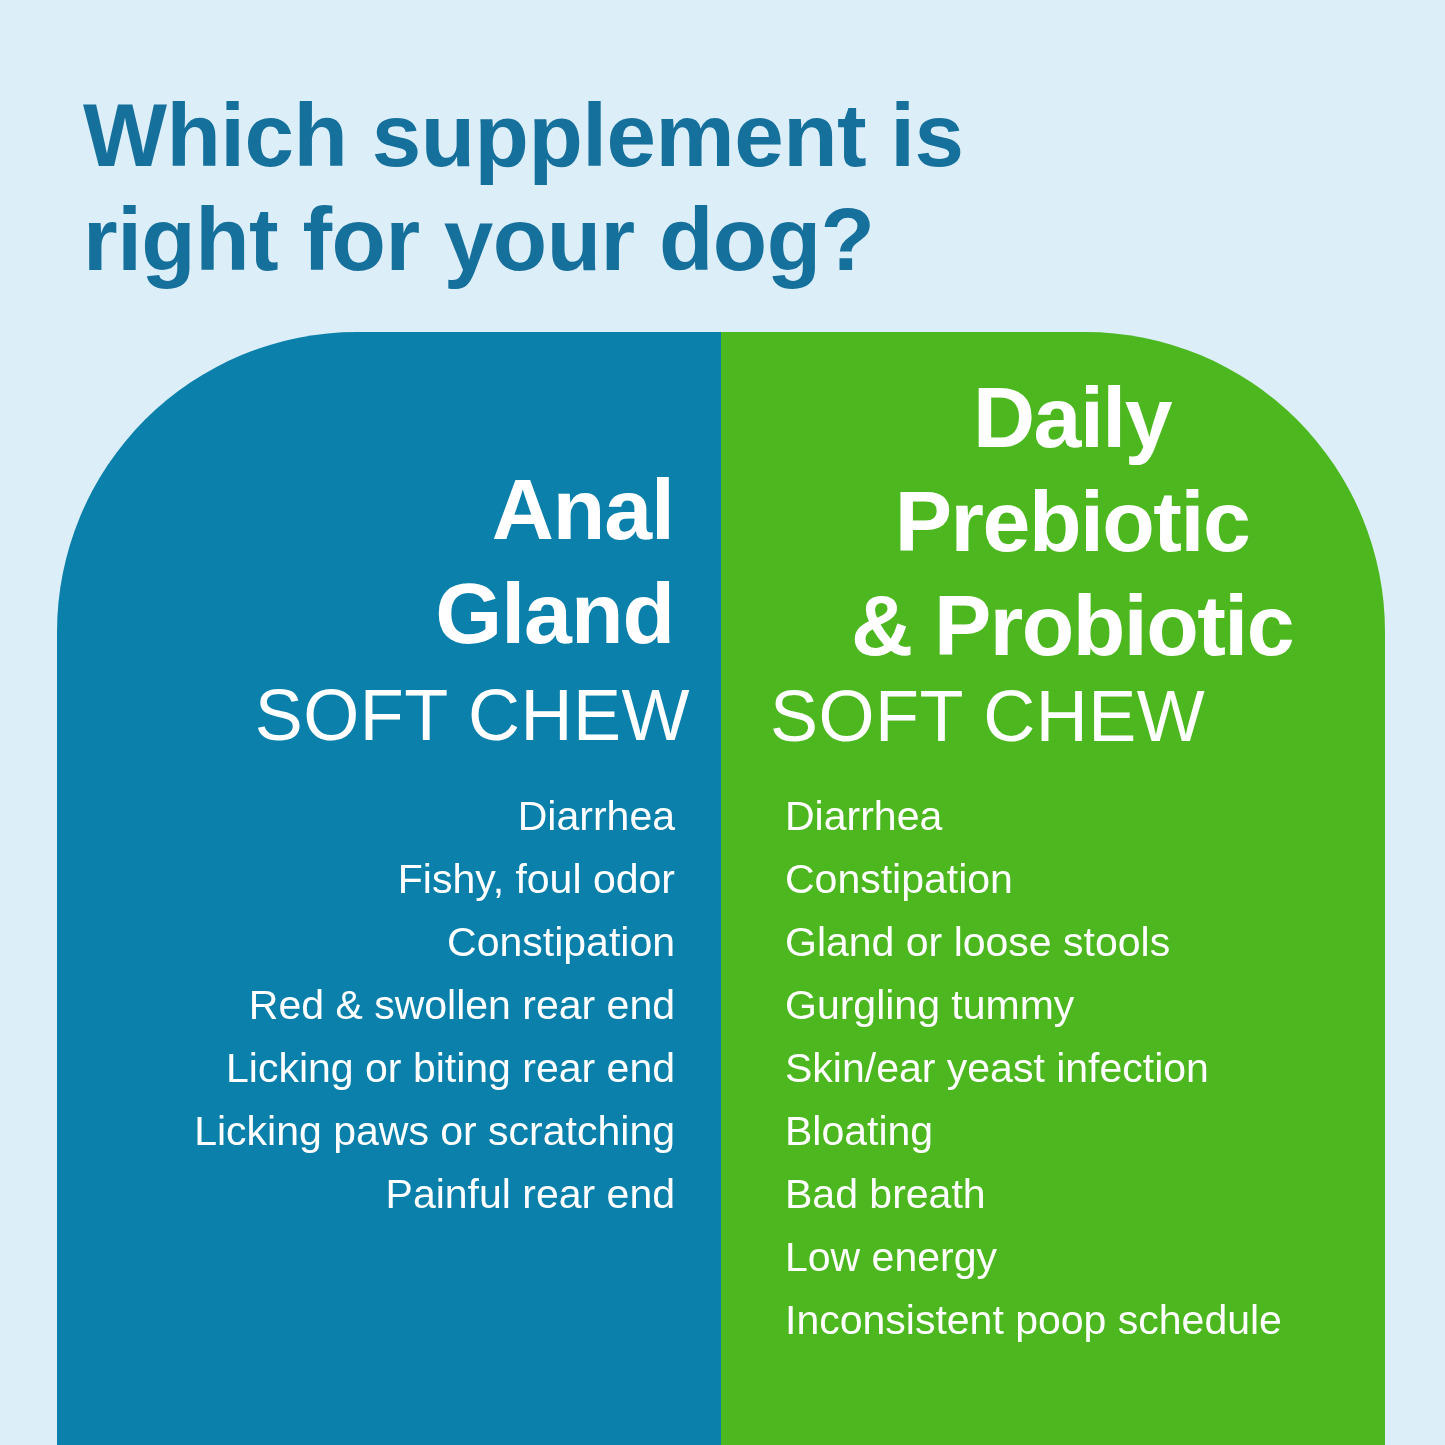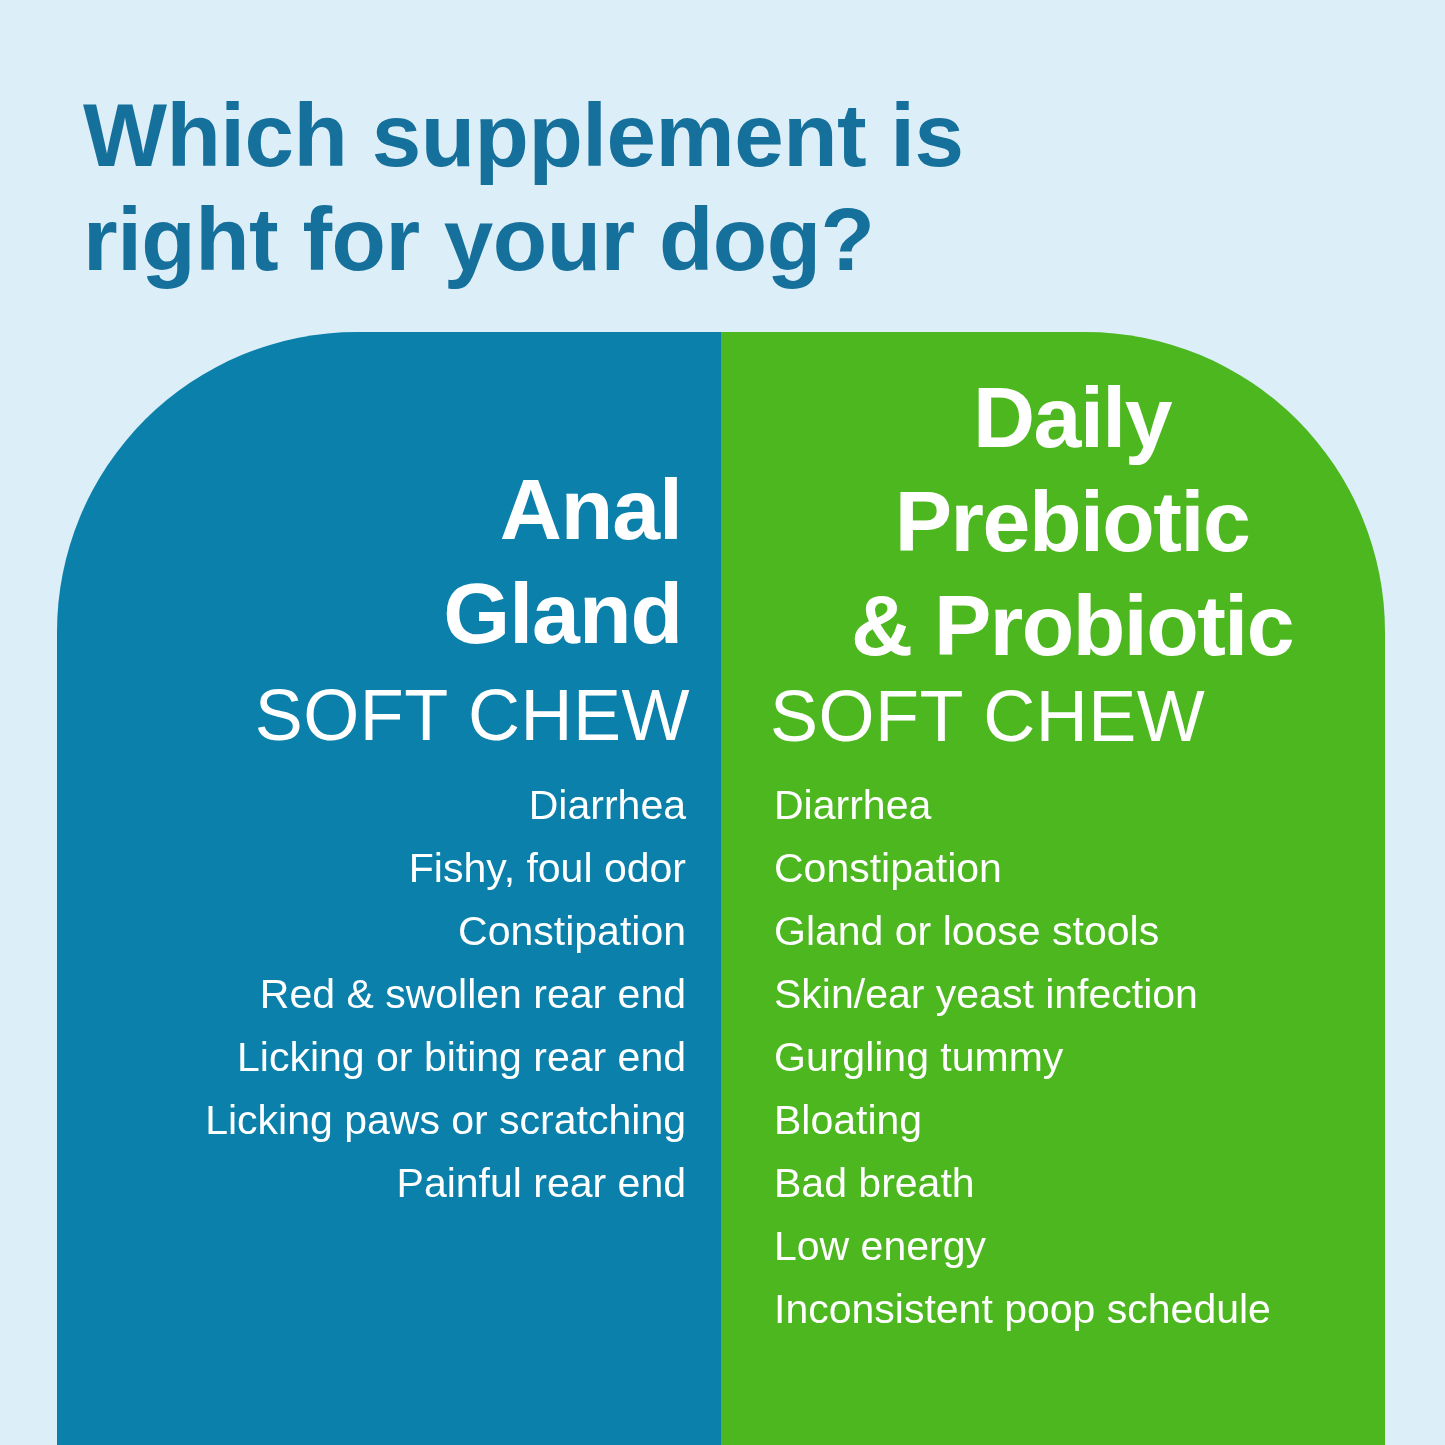--- a/index.html
+++ b/index.html
@@ -43,21 +43,21 @@
   }
 
   
   .ptitle{
     position:absolute;
     color:#ffffff;
     font-weight:bold;
     white-space:pre-line;
   }
   .ptitle-left{
-    right:40px; top:125px;
+    right:48px; top:125px;
     width:560px;
     text-align:right;
     font-size:86px;
     line-height:104px;
     letter-spacing:-1px;
   }
   .ptitle-right{
     left:51px; top:33px;
     width:600px;
     text-align:center;
@@ -73,21 +73,21 @@
     font-size:72px;
     letter-spacing:0.5px;
   }
   .psub-left{ right:32px; top:342px; width:560px; text-align:right; }
   .psub-right{ left:49px; top:343px; width:600px; text-align:left; }
 
   
   .slist{
     position:absolute;
     list-style:none;
-    margin:4px; padding:0;
+    margin:15px; padding:0;
     color:#ffffff;
     font-size:41px;
     line-height:63px;
     font-weight:400;
   }
   .slist-left{
     right:32px; top:438px; width:620px;
     text-align:right;
   }
   .slist-right{
@@ -121,22 +121,22 @@
 
   <div class="panel panel-right" style="background: rgb(76, 183, 31);">
     <div class="ptitle ptitle-right">Daily
 Prebiotic
 &amp; Probiotic</div>
     <div class="psub psub-right">SOFT CHEW</div>
     <ul class="slist slist-right">
         <li>Diarrhea</li>
         <li>Constipation</li>
         <li>Gland or loose stools</li>
+        <li>Gurgling tummy</li>
         <li>Skin/ear yeast infection</li>
-        <li>Gurgling tummy</li>
         <li>Bloating</li>
         <li>Bad breath</li>
         <li>Low energy</li>
         <li>Inconsistent poop schedule</li>
       </ul>
   </div>
 
 </div>
 
 </body></html>

